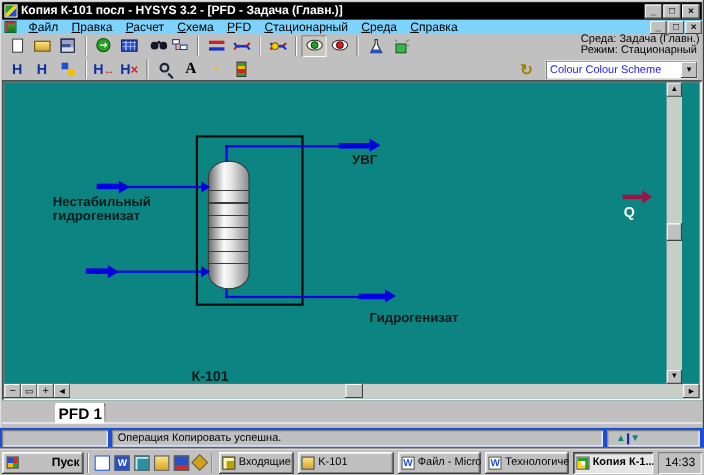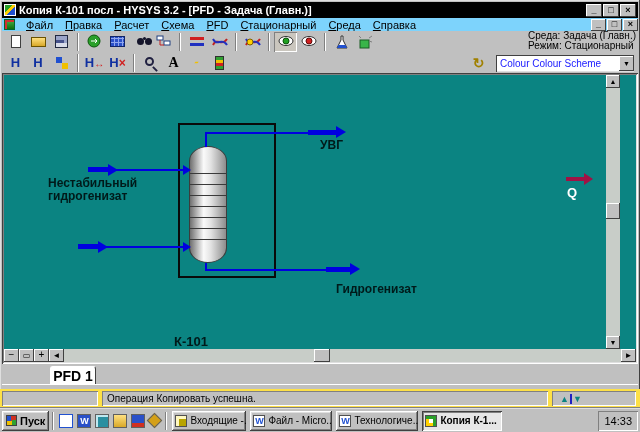--- a/index.html
+++ b/index.html
@@ -96,30 +96,30 @@
   .mi::before{content:"\2212";font-size:10px;} .pl::before{content:"+";font-size:10px;}
   .sq::before{content:"\25ad";font-size:8px;}
   
   .tabrow{position:absolute;left:2px;top:364px;width:636px;height:22px;background:#c0c0c0;}
   .tab{position:absolute;left:16px;top:2px;width:46px;height:19px;background:#ffffff;
     border-top:1px solid #fff;border-left:1px solid #fff;border-right:1px solid #404040;
     border-top-left-radius:3px;border-top-right-radius:3px;
     font-size:14px;font-weight:bold;text-align:center;line-height:18px;margin-left:32px;}
   .tabline{position:absolute;left:0;top:20px;width:636px;height:1px;background:#fff;}
   
-  .statusbar{position:absolute;left:0;top:389px;width:640px;height:19px;background:#fde047;}
+  .statusbar{position:absolute;left:0;top:389px;width:640px;height:19px;background:#1d4ed8;}
   .sp{position:absolute;top:2px;height:15px;background:#c0c0c0;
     box-shadow:inset 1px 1px 0 #808080, inset -1px -1px 0 #fff;font-size:10px;line-height:15px;padding-left:5px;}
   .sarr{display:inline-block;font-size:9px;color:#0b8482;vertical-align:middle;}
   .sdiv{display:inline-block;width:2px;height:10px;background:#2020c0;margin:0 1px;vertical-align:middle;}
   
   .taskbar{position:absolute;left:0;top:408px;width:640px;height:24px;background:#c0c0c0;
     border-top:1px solid #dfdfdf;box-shadow:0 -1px 0 #808080;display:flex;align-items:center;padding:0 2px;}
   .startbtn{height:20px;background:#c0c0c0;border:0;display:flex;align-items:center;padding:0 4px;
-    font-size:11px;font-weight:bold;font-family:"Liberation Sans",sans-serif;}
+    font-size:11px;font-weight:bold;font-family:"Liberation Sans",sans-serif;gap:27px;}
   .winflag{width:11px;height:11px;margin-right:3px;
     background:conic-gradient(#d03020 0 25%,#30a030 0 50%,#f0c000 0 75%,#2050d0 0 100%);border:1px solid #404040;}
   .tsep{width:2px;height:18px;margin:0 3px;box-shadow:inset 1px 0 0 #808080, inset -1px 0 0 #fff;}
   .ql{width:14px;height:14px;margin:0 2px;border:1px solid #606060;flex:0 0 auto;}
   .ql1{background:#fff;border-color:#2050d0;}
   .ql2{background:#2a50c8;color:#fff;font-size:9px;font-weight:bold;text-align:center;line-height:13px;}
   .ql2::before{content:"W";}
   .ql3{background:#2a8fa0;box-shadow:inset 2px 2px 0 #bfe8ef;}
   .ql4{background:linear-gradient(#ffe080,#d8a828);}
   .ql5{background:#2a50c8;box-shadow:inset 0 -4px 0 #d03020;}
@@ -362,20 +362,24 @@
     <span class="ql ql2"></span>
     <span class="ql ql3"></span>
     <span class="ql ql4"></span>
     <span class="ql ql5"></span>
     <span class="ql ql6"></span>
     <span class="tsep"></span>
     <button class="taskbtn r2" style="width:74px;">
       <span class="ti ti-inbox"></span>
       <span>Входящие -...</span>
     </button>
+    <button class="taskbtn r2" style="width:94px;">
+      <span class="ti ti-folder"></span>
+      <span>K-101</span>
+    </button>
     <button class="taskbtn r2" style="width:82px;">
       <span class="ti ti-word"></span>
       <span>Файл - Micro...</span>
     </button>
     <button class="taskbtn r2" style="width:82px;">
       <span class="ti ti-word"></span>
       <span>Технологиче...</span>
     </button>
     <button class="taskbtn active" style="width:80px;">
       <span class="ti ti-hysys"></span>

